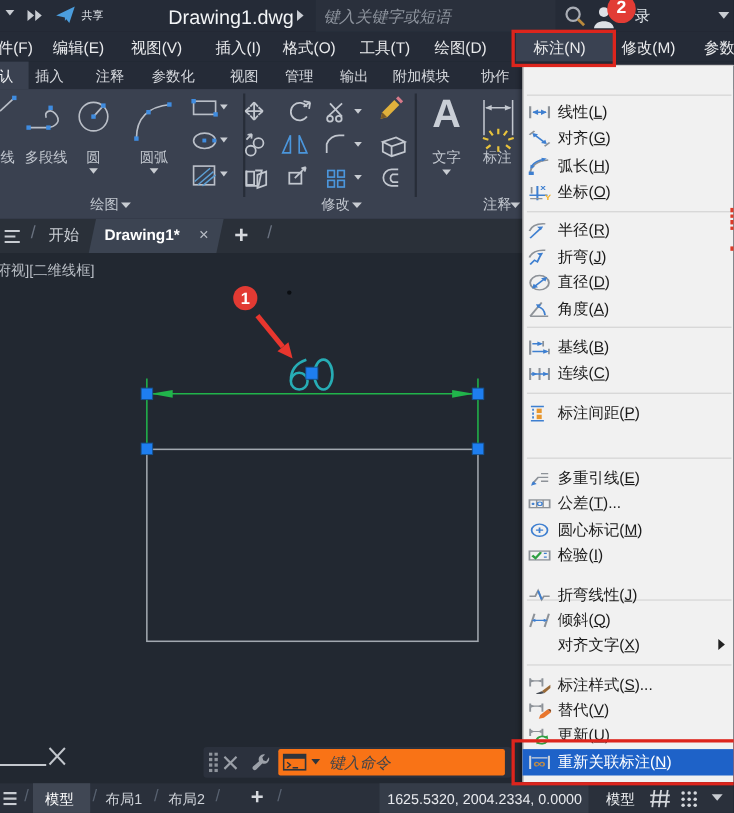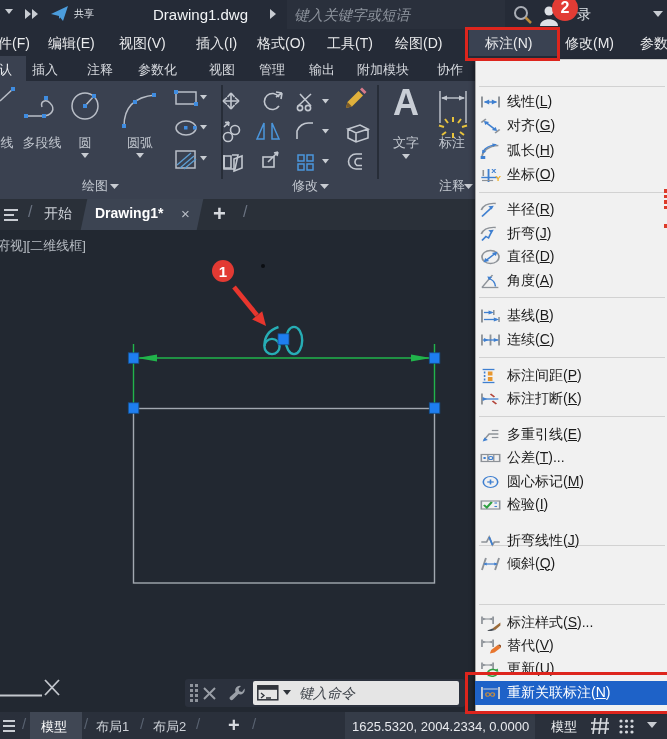--- a/index.html
+++ b/index.html
@@ -11,21 +11,21 @@
 .mb{position:absolute;top:6px;white-space:nowrap}
 #rtabs{left:0;top:56px;width:667px;height:25px;background:#252b37;color:#d6d9de;font-size:13px}
 .rt{position:absolute;top:5px;white-space:nowrap}
 #ribbon{left:0;top:81px;width:667px;height:118px;background:#3a4150}
 
 #doctabs{left:0;top:199px;width:667px;height:31px;background:#2a3039;color:#ccd0d6;font-size:14px}
 
 #canvas{left:0;top:230px;width:667px;height:482px;background:#222831}
 
 #cmdbar{left:185px;top:679px;width:280px;height:28px;background:#2b313d;border-radius:3px}
-#cmdfield{position:absolute;left:68px;top:2px;width:206px;height:24px;background:#e5e5e5;border-radius:2px;color:#3f444b}
+#cmdfield{position:absolute;left:68px;top:2px;width:206px;height:24px;background:#f97316;border-radius:2px;color:#3f444b}
 
 #statusbar{left:0;top:712px;width:667px;height:27px;background:#2a303b;color:#ced2d8;font-size:13px}
 
 #dmenu{left:475px;top:59px;width:192px;height:652px;background:#f1f1f1;border-left:1px solid #a7a7a7;border-top:1px solid #cfcfcf;box-shadow:-2px 2px 4px rgba(0,0,0,.35)}
 .mi{position:absolute;left:475px;width:192px;height:24px;color:#1b1b1b;font-size:14px}
 .mi .tx{position:absolute;left:32px;top:3px;white-space:nowrap}
 .mi svg{position:absolute;left:5px;top:4px;width:21px;height:16px}
 .msep{position:absolute;left:479px;width:186px;height:1px;background:#d2d2d2}
 .hi{background:#1e62c8;color:#fff}
 u{text-decoration:underline}
@@ -35,21 +35,21 @@
 
 <div class="abs" id="titlebar">
  <div class="abs" style="left:5px;top:9px;width:0;height:0;border-left:4px solid transparent;border-right:4px solid transparent;border-top:5px solid #c8ccd2"></div>
  <svg class="abs" style="left:24px;top:8px" width="16" height="12">
         <path d="M1,1 L7,6 L1,11 Z M8,1 L14,6 L8,11 Z" fill="#c8ccd2"></path>
       </svg>
  <svg class="abs" style="left:50px;top:5px" width="20" height="18">
         <path d="M1,9 L18,1 L13,16 L9,11 Z M9,11 L18,1 L9,14 Z" fill="#4b9ddd"></path>
       </svg>
  <div class="abs" style="left:74px;top:7px;font-size:10px;color:#dfe3e8">共享</div>
- <div class="abs" style="left:153px;top:6px;font-size:15px;color:#f2f4f6">Drawing1.dwg</div>
+ <div class="abs" style="left:153px;top:6px;font-size:18px;color:#f2f4f6">Drawing1.dwg</div>
  <div class="abs" style="left:270px;top:9px;width:0;height:0;border-top:5px solid transparent;border-bottom:5px solid transparent;border-left:6px solid #c8ccd2"></div>
  <div class="abs" style="left:287px;top:0;width:218px;height:29px;background:#2a303c"></div>
  <div class="abs" style="left:294px;top:6px;font-size:14.5px;font-style:italic;color:#8e949e">键入关键字或短语</div>
  <svg class="abs" style="left:513px;top:5px" width="20" height="20">
         <circle cx="8" cy="8" r="6" fill="none" stroke="#a9adb5" stroke-width="2"></circle>
         <line x1="12.5" y1="12.5" x2="18" y2="18" stroke="#b98a3c" stroke-width="2.5"></line>
       </svg>
  <svg class="abs" style="left:538px;top:4px" width="22" height="22">
         <circle cx="11" cy="7" r="4.5" fill="#dde0e5"></circle>
         <path d="M2,22 C2,13 20,13 20,22 Z" fill="#dde0e5"></path>
@@ -432,30 +432,20 @@
 <div class="mi" style="top:363.5px">
       <svg viewBox="0 0 16 16" preserveAspectRatio="none">
         <line x1="2" y1="1.5" x2="11" y2="1.5" stroke="#3e7fd0" stroke-width="1.3"></line>
         <line x1="2" y1="14.5" x2="11" y2="14.5" stroke="#3e7fd0" stroke-width="1.3"></line>
         <rect x="6" y="3.5" width="3.5" height="4" fill="#e8972e"></rect>
         <rect x="6" y="9" width="3.5" height="4" fill="#e8972e"></rect>
         <line x1="3.5" y1="3.5" x2="3.5" y2="13" stroke="#3e7fd0" stroke-width="1.2" stroke-dasharray="2,1.5"></line>
       </svg>
       <span class="tx">标注间距(<u>P</u>)</span>
     </div>
-<div class="mi" style="top:387px">
-      <svg viewBox="0 0 16 16" preserveAspectRatio="none">
-        <line x1="1.5" y1="2.5" x2="1.5" y2="13.5" stroke="#8d9298" stroke-width="1.4"></line>
-        <line x1="14" y1="8" x2="2" y2="8" stroke="#3e7fd0" stroke-width="1.3"></line>
-        <path d="M5.5,8 l-3.5,-2 v4 z" fill="#3e7fd0"></path>
-        <line x1="8" y1="3" x2="11" y2="6" stroke="#b2443a" stroke-width="1.4"></line>
-        <line x1="9.5" y1="10" x2="12.5" y2="13" stroke="#b2443a" stroke-width="1.4"></line>
-      </svg>
-      <span class="tx">标注打断(<u>K</u>)</span>
-    </div>
 <div class="mi" style="top:422.5px">
       <svg viewBox="0 0 16 16" preserveAspectRatio="none">
         <path d="M3,13 L7,7 L14,7" stroke="#8d9298" stroke-width="1.3" fill="none"></path>
         <path d="M2,14.5 l1.5,-4 l2.5,2.5 z" fill="#3e7fd0"></path>
         <line x1="9" y1="3.5" x2="14" y2="3.5" stroke="#8d9298" stroke-width="1.2"></line>
         <line x1="9" y1="10.5" x2="14" y2="10.5" stroke="#8d9298" stroke-width="1.2"></line>
       </svg>
       <span class="tx">多重引线(<u>E</u>)</span>
     </div>
 <div class="mi" style="top:446px">
@@ -494,20 +484,24 @@
       <span class="tx">折弯线性(<u>J</u>)</span>
     </div>
 <div class="mi" style="top:551.5px">
       <svg viewBox="0 0 16 16" preserveAspectRatio="none">
         <line x1="4.5" y1="2" x2="1.5" y2="14" stroke="#8d9298" stroke-width="1.4"></line>
         <line x1="14.5" y1="2" x2="11.5" y2="14" stroke="#8d9298" stroke-width="1.4"></line>
         <line x1="3.5" y1="8" x2="12.5" y2="8" stroke="#3e7fd0" stroke-width="1.2"></line>
         <path d="M2.5,8 l2.6,-1.5 v3 z M13.5,8 l-2.6,-1.5 v3 z" fill="#3e7fd0"></path>
       </svg>
       <span class="tx">倾斜(<u>Q</u>)</span>
+    </div>
+<div class="mi" style="top:575px">
+      <span class="tx">对齐文字(<u>X</u>)</span>
+      <span style="position:absolute;left:178px;top:6px;width:0;height:0;border-top:5px solid transparent;border-bottom:5px solid transparent;border-left:6px solid #222"></span>
     </div>
 <div class="mi" style="top:610.5px">
       <svg viewBox="0 0 16 16" preserveAspectRatio="none">
         <line x1="1.5" y1="1.5" x2="1.5" y2="9" stroke="#8d9298" stroke-width="1.3"></line>
         <line x1="10" y1="1.5" x2="10" y2="9" stroke="#8d9298" stroke-width="1.3"></line>
         <line x1="2.5" y1="4" x2="9" y2="4" stroke="#8d9298" stroke-width="1.1"></line>
         <path d="M4.5,4 l-2.5,-1.5 v3 z M7,4 l2.5,-1.5 v3 z" fill="#8d9298"></path>
         <path d="M9.5,13.5 L15.5,7.5 l0,3 L11.5,15 z" fill="#9a6a38"></path>
         <path d="M5.5,15.5 l4,-2 l2,1.5 l-4.5,1.5 z" fill="#4a4f56"></path>
       </svg>

